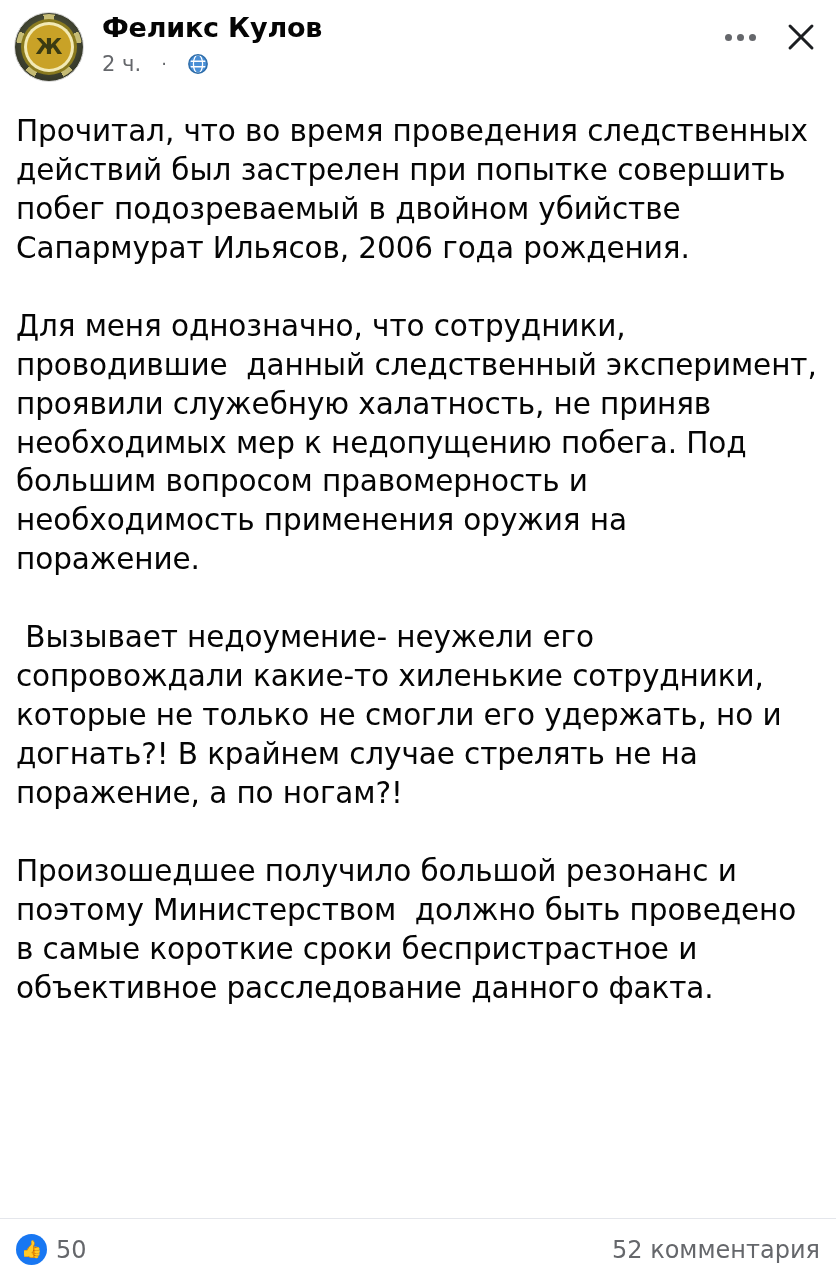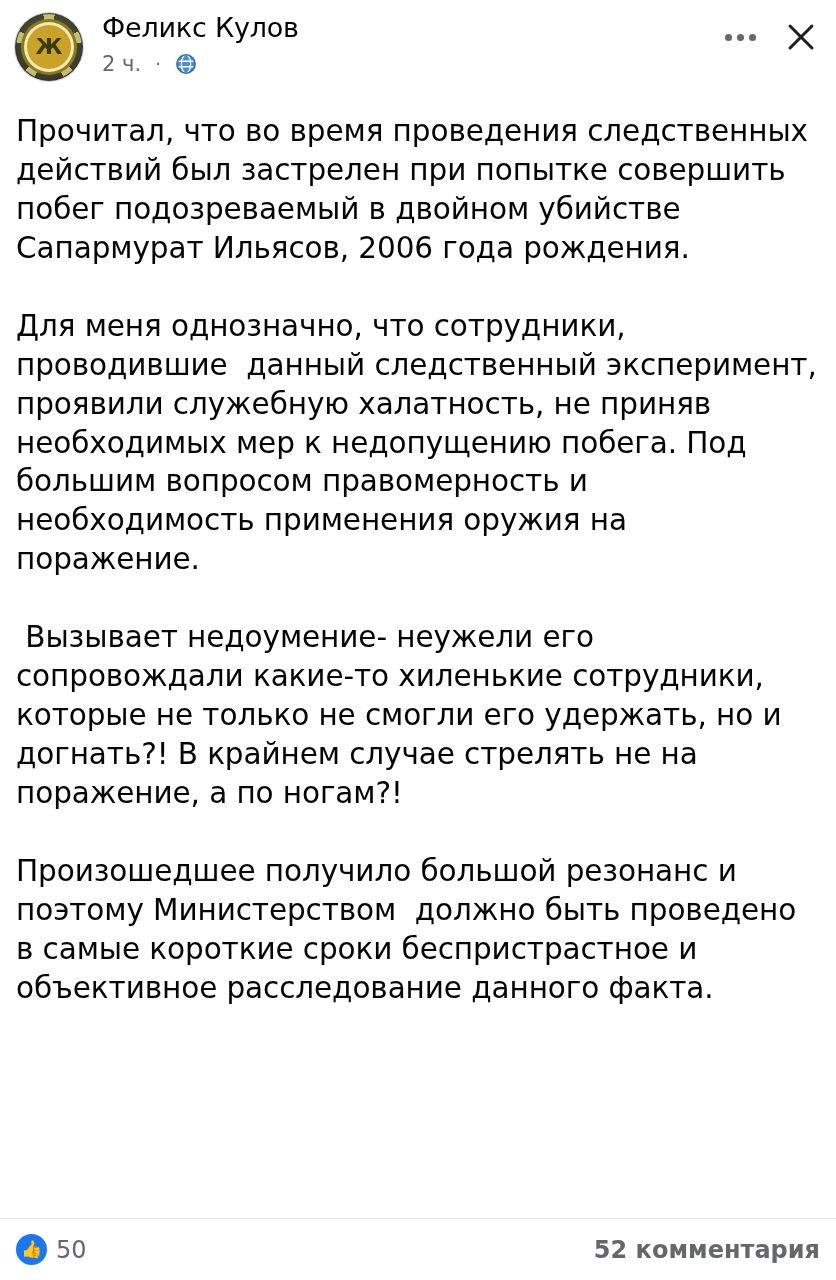--- a/index.html
+++ b/index.html
@@ -85,30 +85,30 @@
   }
 
   .header-text {
     flex: 1 1 auto;
     padding-left: 18px;
     padding-top: 2px;
     min-width: 0;
   }
   .author-name {
     font-size: 27px;
-    font-weight: normal;
+    font-weight: bold;
     line-height: 1.15;
     color: #050505;
     letter-spacing: -0.2px;
     font-family: "DejaVu Sans", sans-serif;
   }
   .meta-row {
     display: flex;
     align-items: center;
-    gap: 14px;
+    gap: 20px;
     margin-top: 9px;
     color: #65676b;
     font-size: 21px;
     font-family: "DejaVu Sans", sans-serif;
   }
   .meta-dot {
     font-size: 18px;
     line-height: 1;
     color: #65676b;
   }
@@ -211,21 +211,20 @@
     font-family: "DejaVu Sans", sans-serif;
   }
   .footer-right {
     margin-left: auto;
     display: flex;
     align-items: center;
     gap: 20px;
     font-size: 24px;
     color: #65676b;
     font-family: "DejaVu Sans", sans-serif;
-    font-weight: bold;
   }
 </style>
 </head>
 <body>
 
 <div class="post">
 
   <div class="post-header">
 
     <div class="avatar">

